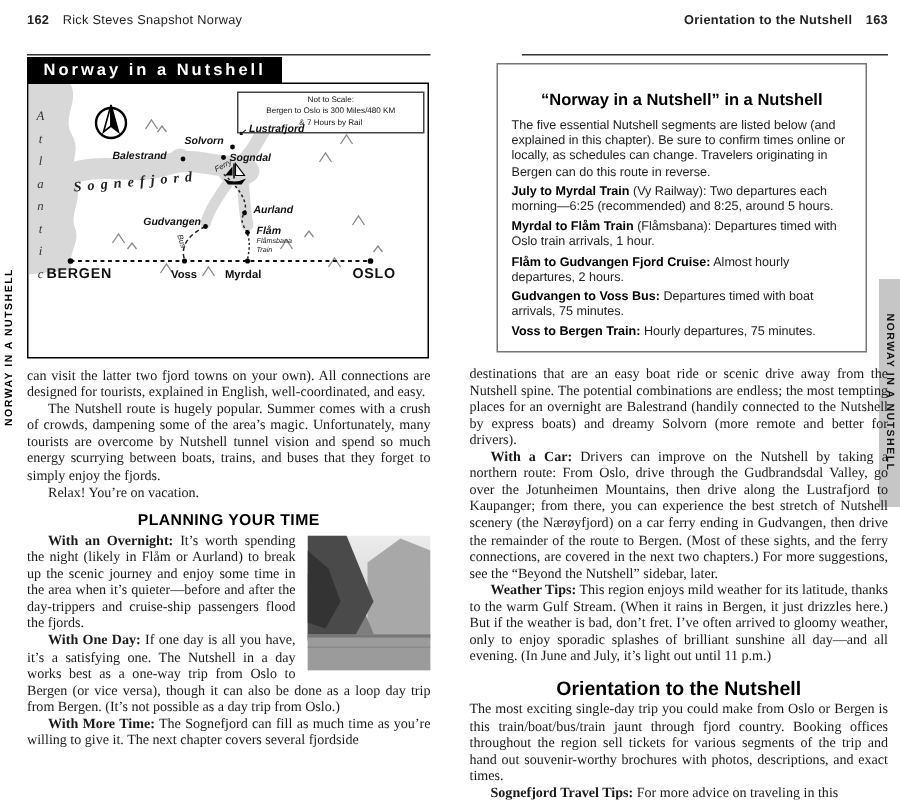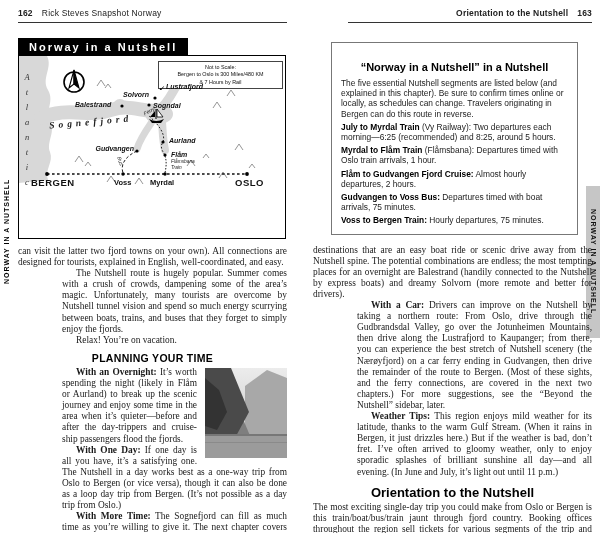--- a/index.html
+++ b/index.html
@@ -1,40 +1,40 @@
 <!DOCTYPE html>
 <html><head>
 <meta charset="utf-8">
 <style>
   html,body{margin:0;padding:0;}
   body{width:600px;height:533px;position:relative;background:#ffffff;overflow:hidden;
        font-family:"Liberation Serif",serif;color:#1a1a1a;}
   
   .hdr{position:absolute;top:8px;font-family:"Liberation Sans",sans-serif;font-size:8.5px;
-       letter-spacing:.2px;color:#222;border-bottom:1px solid #333;padding-bottom:4px;}
+       letter-spacing:.2px;color:#222;border-bottom:1px solid #333;padding-bottom:18px;}
   .hdr-left{left:18px;width:269px;text-align:left;}
   .hdr-right{left:348px;width:244px;text-align:right;}
   .hdr .pgnum{font-weight:700;}
   .hdr-left .book{margin-left:9px;}
   .hdr-right .sect{font-weight:700;margin-right:9px;}
   
   .tab-left{position:absolute;left:1px;top:156px;height:150px;width:11px;
             writing-mode:vertical-rl;transform:rotate(180deg);
             font-family:"Liberation Sans",sans-serif;font-weight:700;font-size:7px;
             letter-spacing:1px;color:#000;display:flex;align-items:center;justify-content:center;}
   .tab-right{position:absolute;right:0;top:186px;height:152px;width:14px;background:#c6c6c6;
              writing-mode:vertical-rl;font-family:"Liberation Sans",sans-serif;font-weight:700;
              font-size:7px;letter-spacing:1px;color:#111;display:flex;align-items:center;justify-content:center;}
   
   .col{position:absolute;top:38px;}
   .col-left{left:18px;width:269px;}
   .col-right{left:313px;width:279px;top:42px;}
   .body-text{font-size:9.4px;line-height:11.1px;text-align:justify;margin-top:6px;}
   .body-text p{margin:0;}
-  p.ind{text-indent:14px;margin-left:44px;}
+  p.ind{text-indent:14px;}
   b.lead{font-weight:700;}
   h2.sub{font-family:"Liberation Sans",sans-serif;font-weight:700;font-size:10.5px;
          letter-spacing:.3px;margin:7px 0 3px;color:#000;text-align:center;text-indent:0;}
   h2.center{font-family:"Liberation Sans",sans-serif;font-weight:700;font-size:13px;
             text-align:center;margin:9px 0 4px;color:#000;}
   
   .map-wrap{position:relative;width:269px;height:202px;}
   .map-title{position:absolute;left:0;top:0;height:18px;line-height:18px;z-index:3;
              background:#000;color:#fff;padding:0 11px;font-family:"Liberation Sans",sans-serif;
              font-weight:700;font-size:11px;letter-spacing:2px;white-space:nowrap;}

